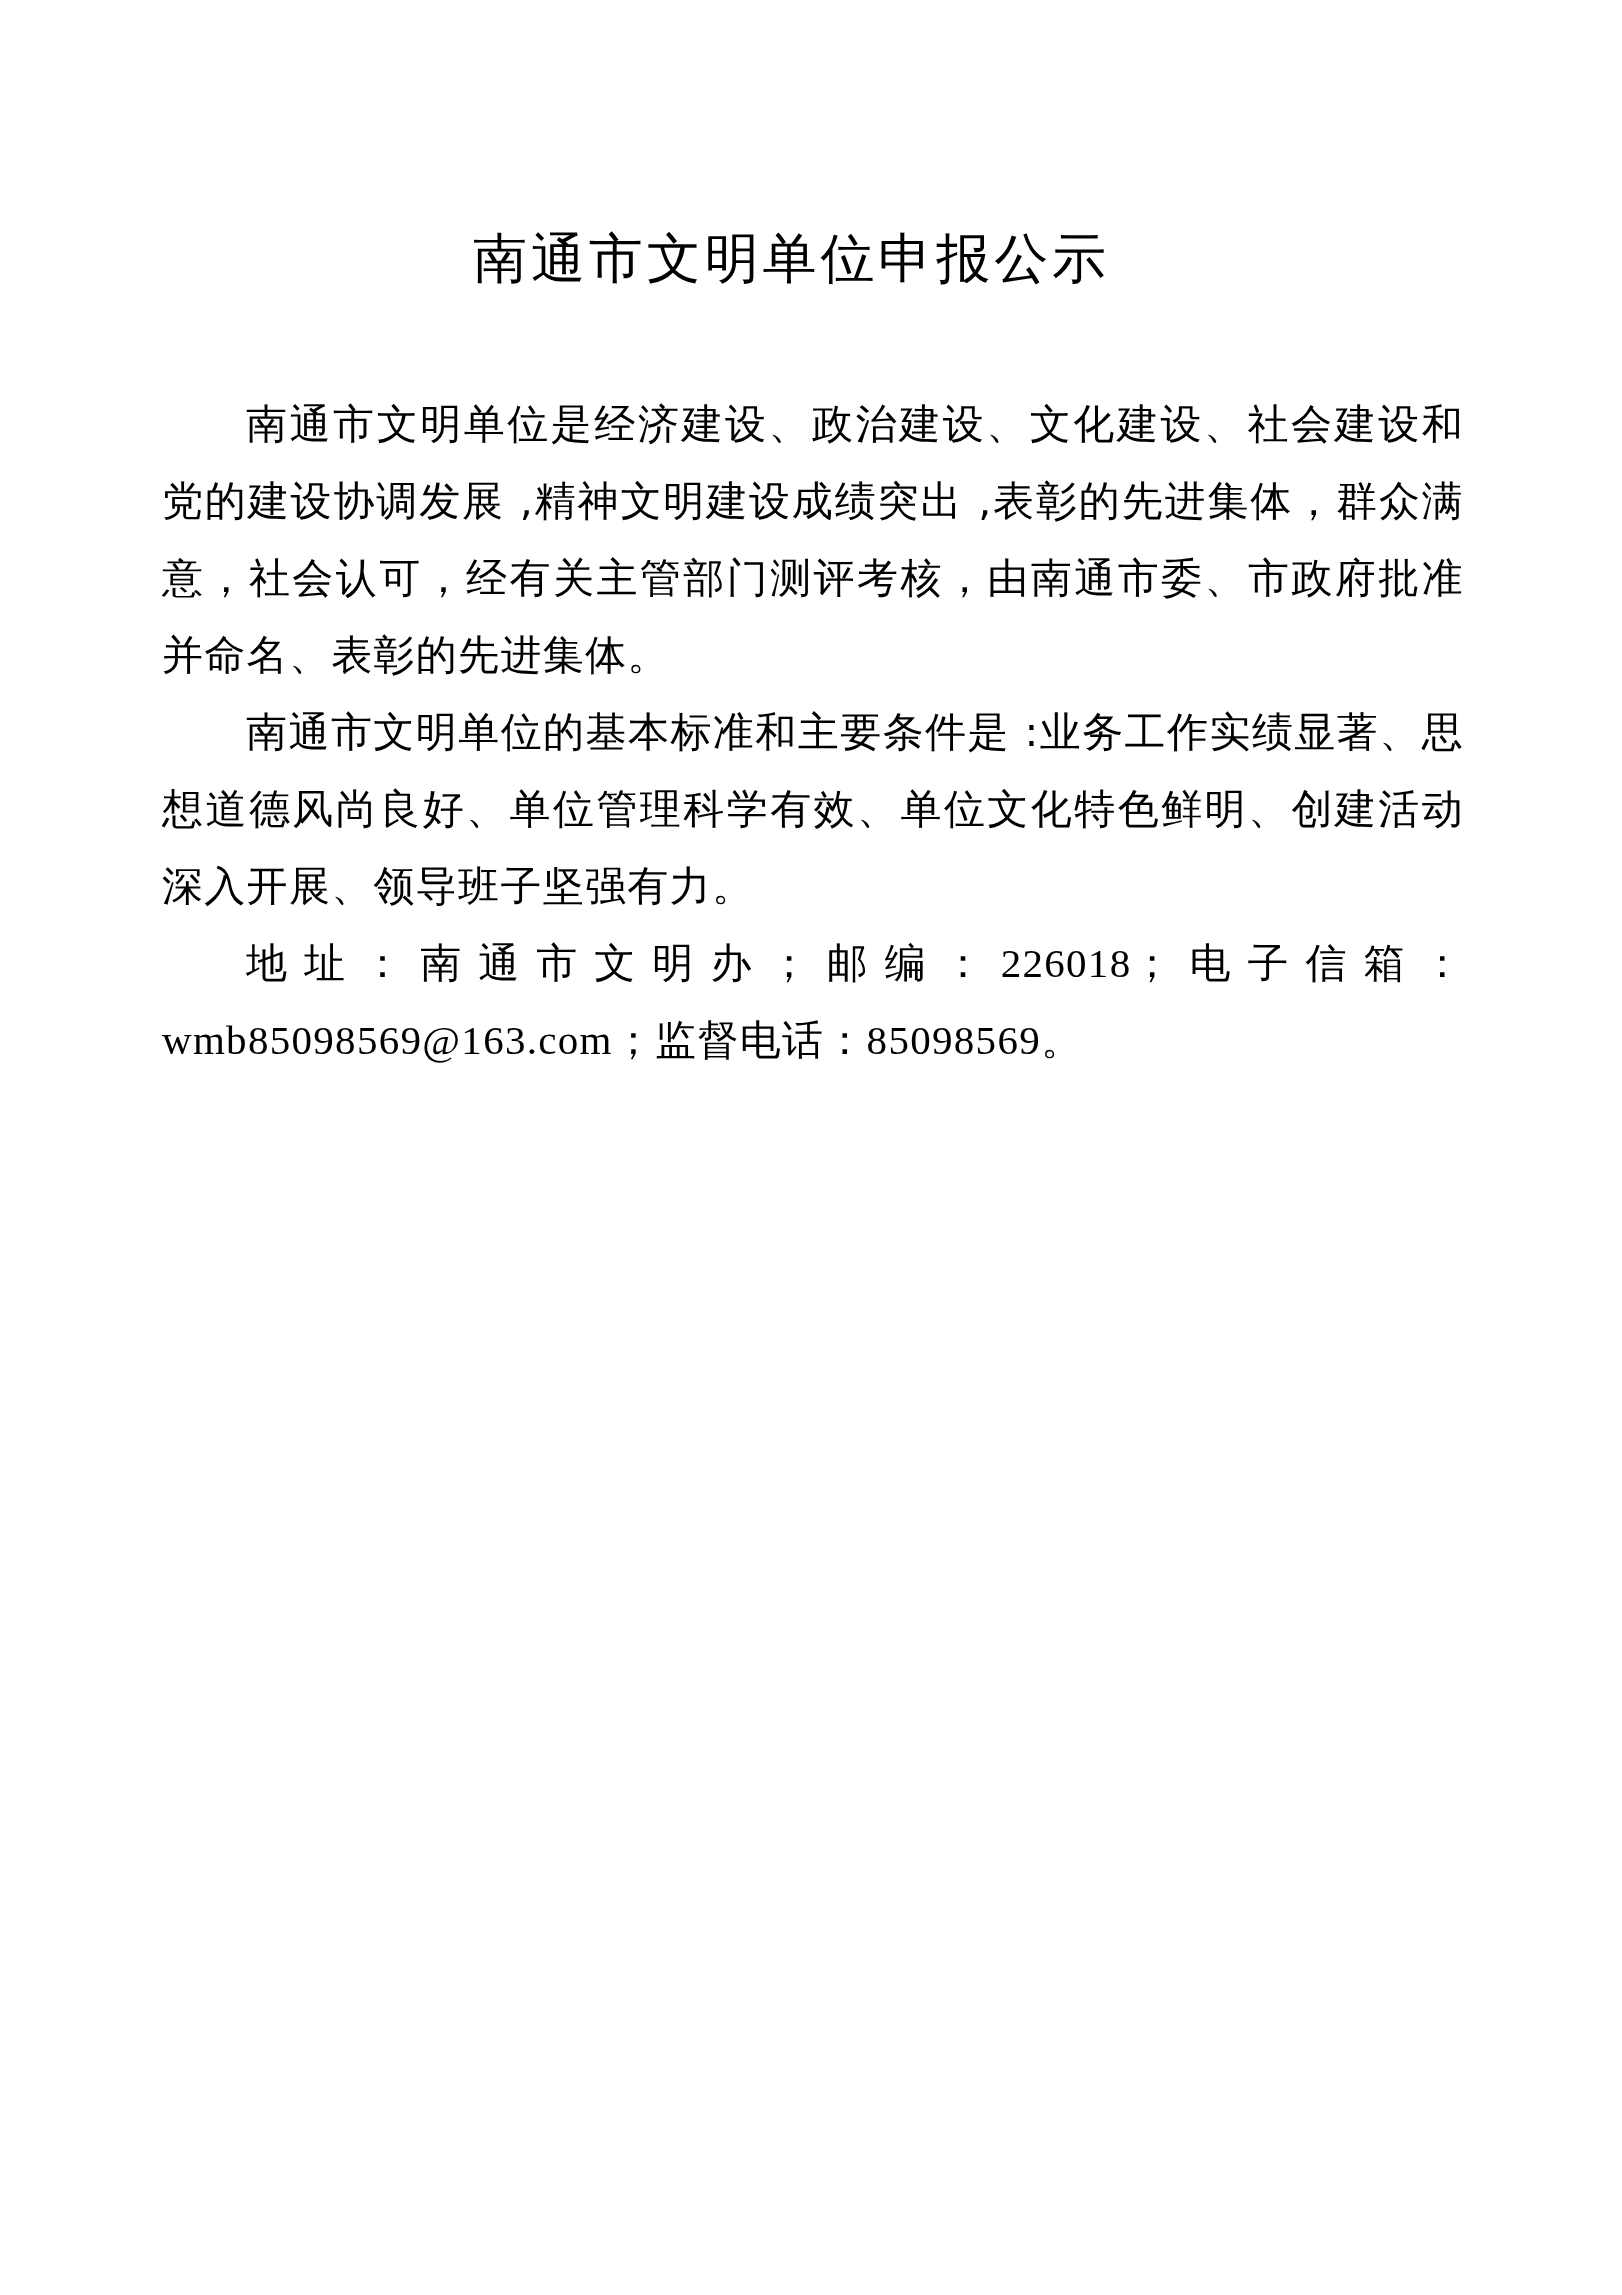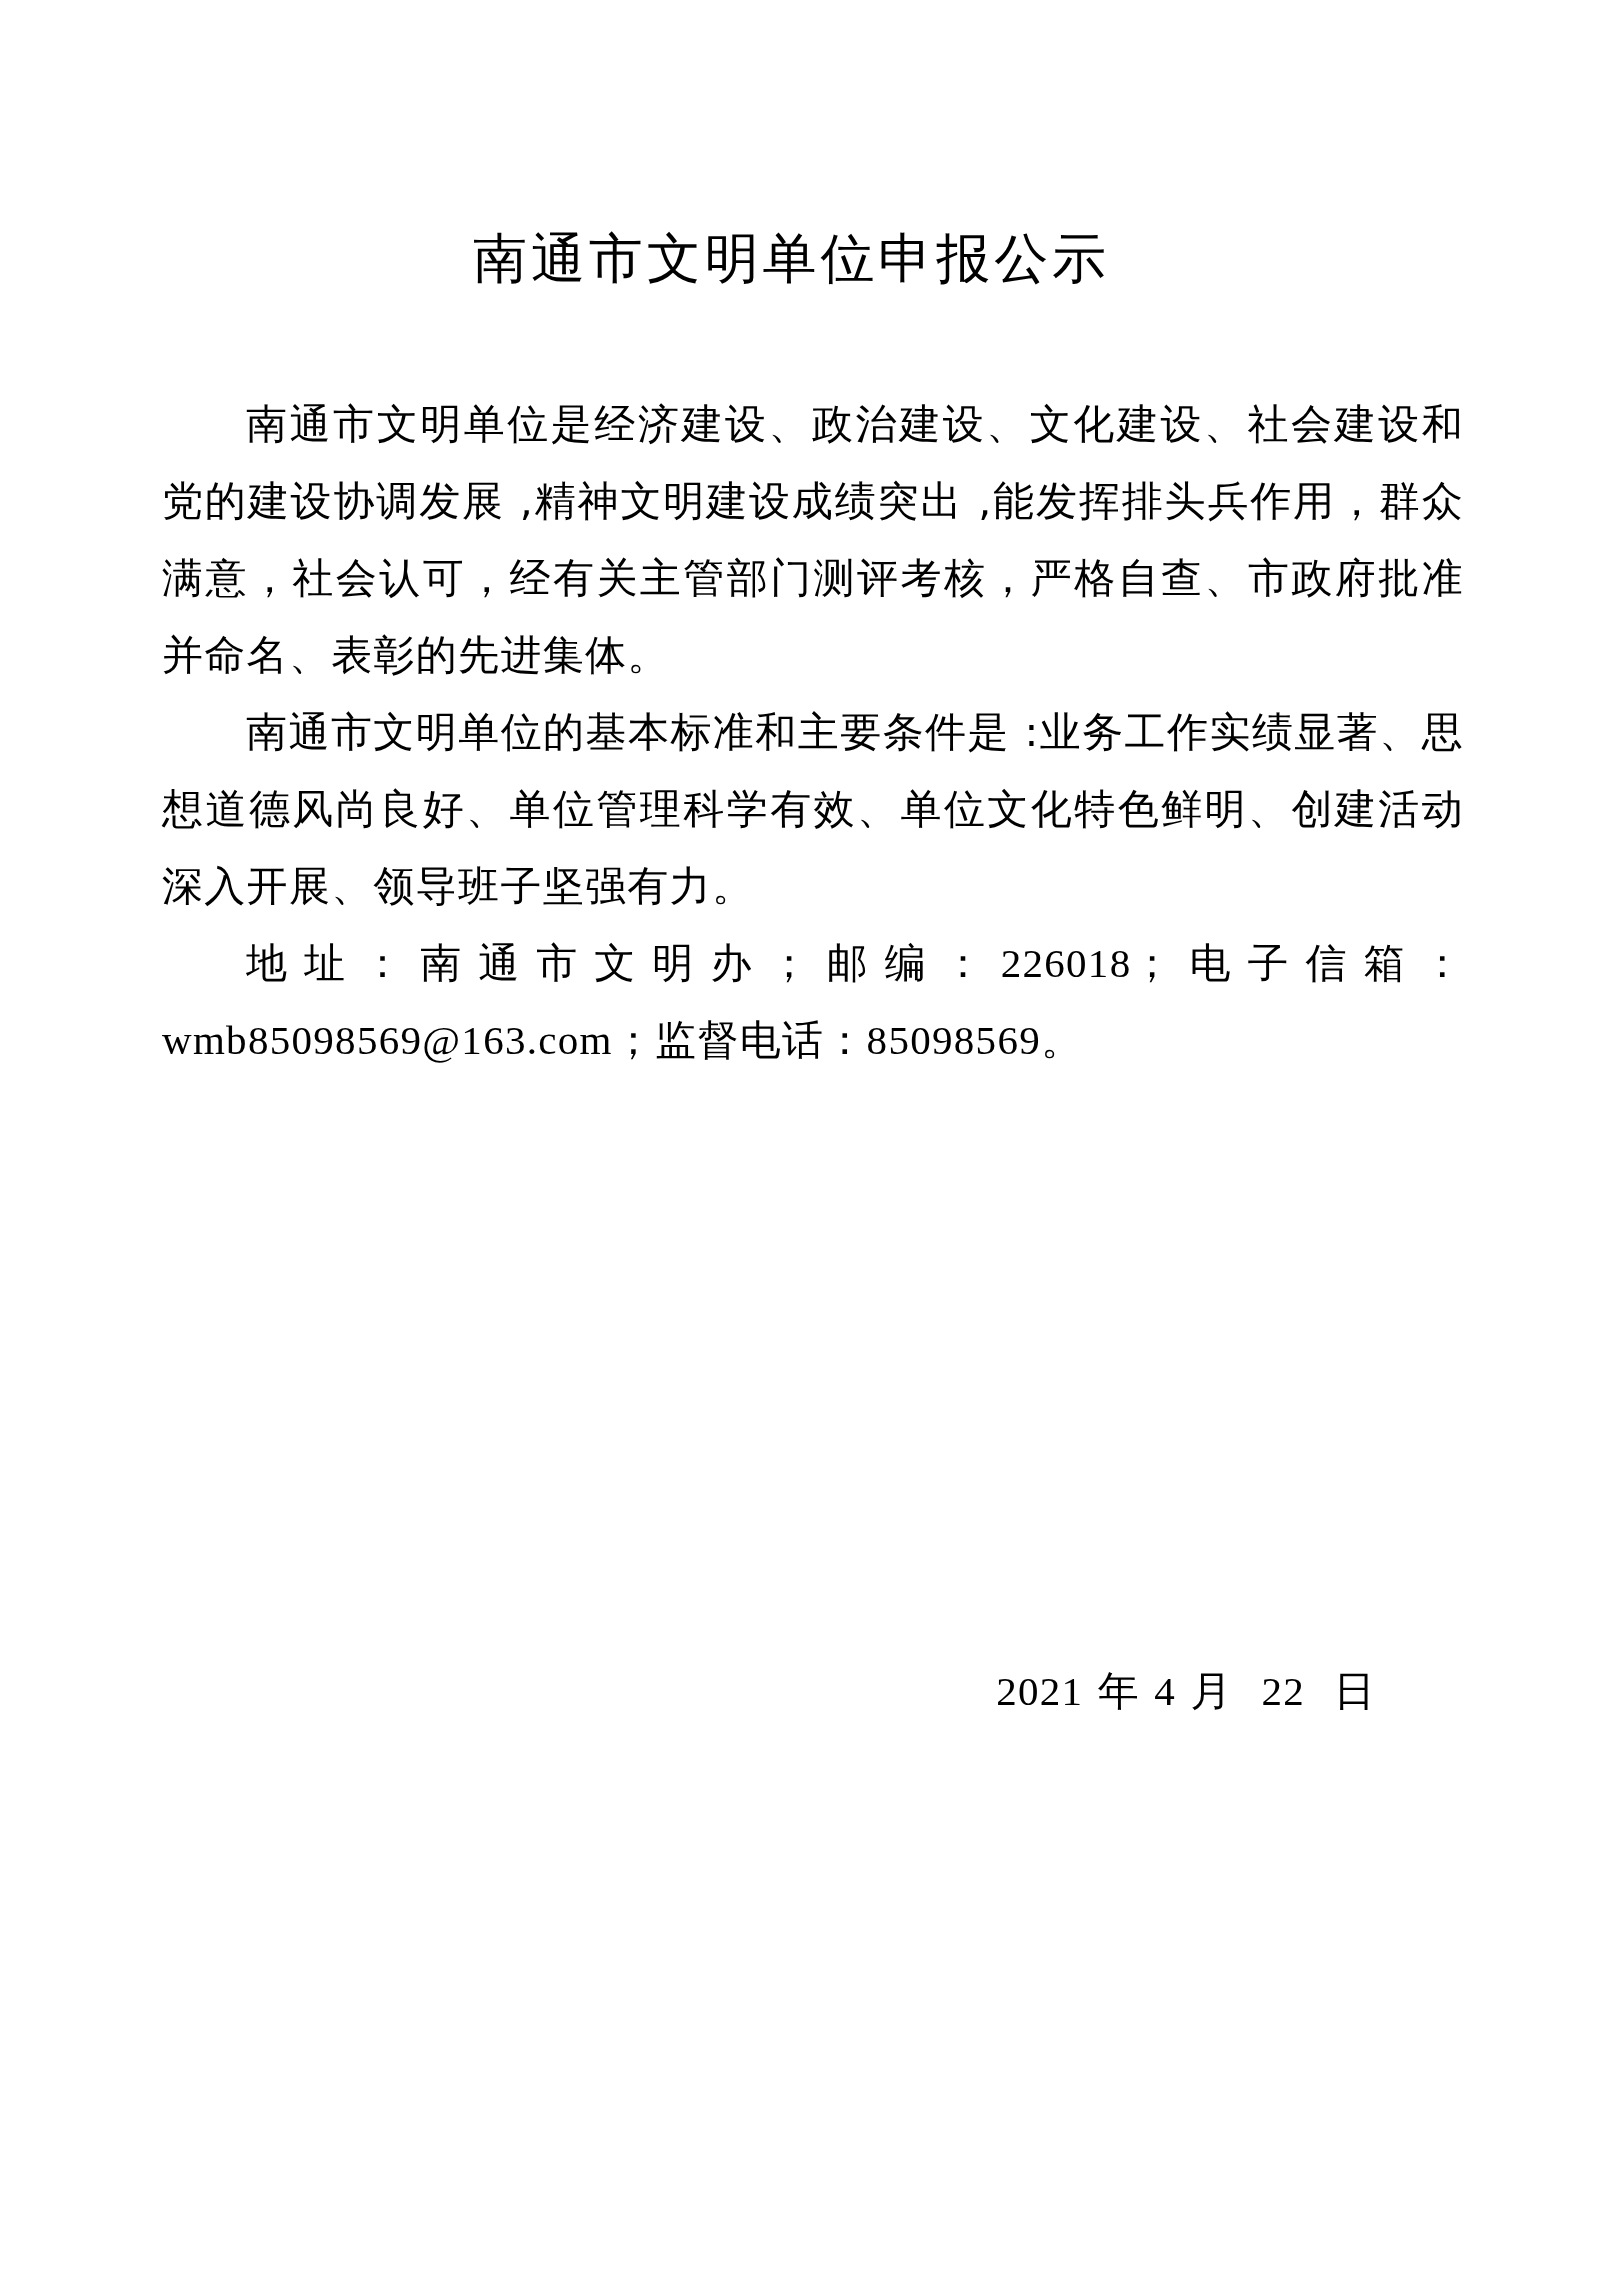--- a/index.html
+++ b/index.html
@@ -15,21 +15,20 @@
          line-height: 84px; letter-spacing: 1.3px; }
   .date { padding-right: 85px; font-family: "Liberation Serif", serif; }
   .date .cjk { font-family: "DejaVu Sans", sans-serif; }
 </style>
 </head>
 <body>
 
 <div class="title">南通市文明单位申报公示</div>
 
 <div class="body">
-  <p class="para">南通市文明单位是经济建设、政治建设、文化建设、社会建设和党的建设协调发展 ,精神文明建设成绩突出 ,能发挥排头兵作用，群众满意，社会认可，经有关主管部门测评考核，严格自查、市政府批准并命名、表彰的先进集体。</p>
+  <p class="para">南通市文明单位是经济建设、政治建设、文化建设、社会建设和党的建设协调发展 ,精神文明建设成绩突出 ,表彰的先进集体，群众满意，社会认可，经有关主管部门测评考核，由南通市委、市政府批准并命名、表彰的先进集体。</p>
   <p class="para">南通市文明单位的基本标准和主要条件是 :业务工作实绩显著、思想道德风尚良好、单位管理科学有效、单位文化特色鲜明、创建活动深入开展、领导班子坚强有力。</p>
   <p class="para"><span>地址：</span><span>南通市文明办</span><span>；邮编：</span><span class="num">226018</span><span>；电子信箱：</span><span class="num">wmb85098569@163.com</span><span>；监督电话：</span><span class="num">85098569</span><span>。</span></p>
 </div>
 
 <div class="sig">
-  <div class="date"><span>2021</span><span class="cjk"> 年 </span><span>4</span><span class="cjk" style="white-space:pre"> 月  </span><span>22</span><span class="cjk" style="white-space:pre">  日</span></div>
 </div>
 
 
 </body></html>

